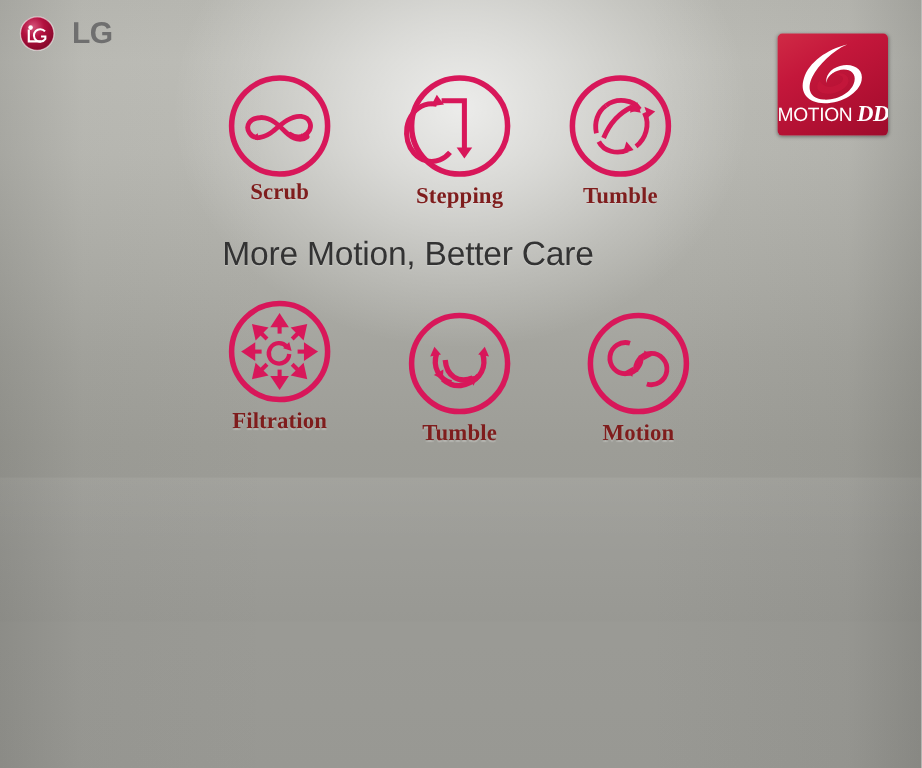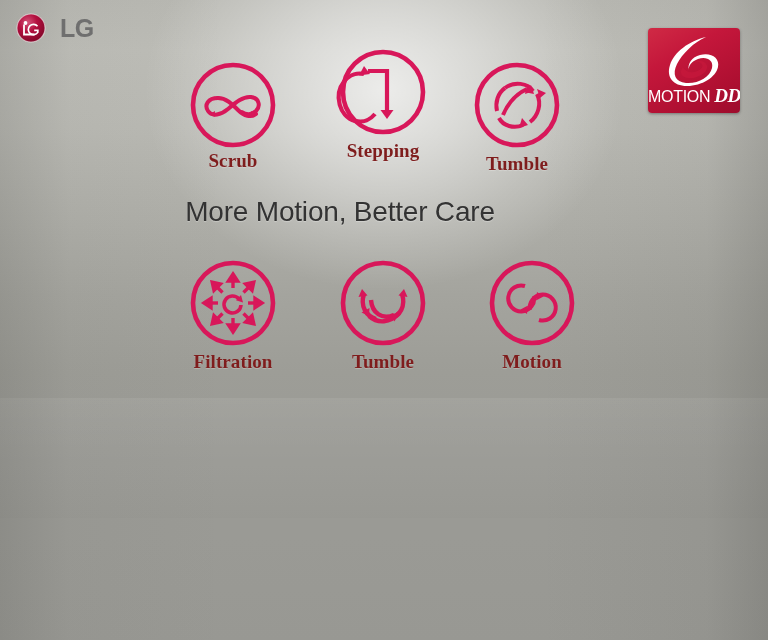--- a/index.html
+++ b/index.html
@@ -246,21 +246,21 @@
         </g>
         <g fill="#d8175a">
           <path d="M22 54 l5 -3 l-0.4 6 z"></path>
           <path d="M68 54 l-5 -3 l0.4 6 z"></path>
         </g>
       </svg>
     </div>
     <div class="feature-label" style="margin-top:1px;">Scrub</div>
   </div>
 
-  <div class="feature" style="left:308px; top:47px;">
+  <div class="feature" style="left:308px; top:60px;">
     <div class="feature-ring">
       <svg viewBox="0 0 90 90">
         <circle cx="45" cy="45" r="40" fill="none" stroke="#d8175a" stroke-width="4.6"></circle>
         <g fill="none" stroke="#d8175a" stroke-width="4.2" stroke-linecap="butt">
           <path d="M26 27 A21 24 0 1 0 37 67"></path>
           <path d="M30 24 L49 24 L49 66"></path>
         </g>
         <g fill="#d8175a">
           <path d="M26 19 l6 8 l-11 1.5 z"></path>
           <path d="M49 72 l6.5 -9 l-13 0 z"></path>
@@ -287,21 +287,21 @@
           <path d="M47 68 l9 -3 l-6 -7 z"></path>
           <path d="M55 26 l-2 8 l9 -3 z"></path>
         </g>
       </svg>
     </div>
     <div class="feature-label">Tumble</div>
   </div>
 
   <div class="headline">More Motion, Better Care</div>
 
-  <div class="feature" style="left:158px; top:258px;">
+  <div class="feature" style="left:158px; top:248px;">
     <div class="feature-ring">
       <svg viewBox="0 0 90 90">
         <circle cx="45" cy="45" r="40" fill="none" stroke="#d8175a" stroke-width="4.6"></circle>
 
         <g fill="none" stroke="#d8175a" stroke-width="3.6" stroke-linecap="butt">
           <path d="M51 41 A8.5 8.5 0 1 0 53 47"></path>
         </g>
         <path d="M53 37 l2 7.5 l-7 -2.2 z" fill="#d8175a"></path>
 
         <g stroke="#d8175a" stroke-width="3.4" fill="#d8175a">

